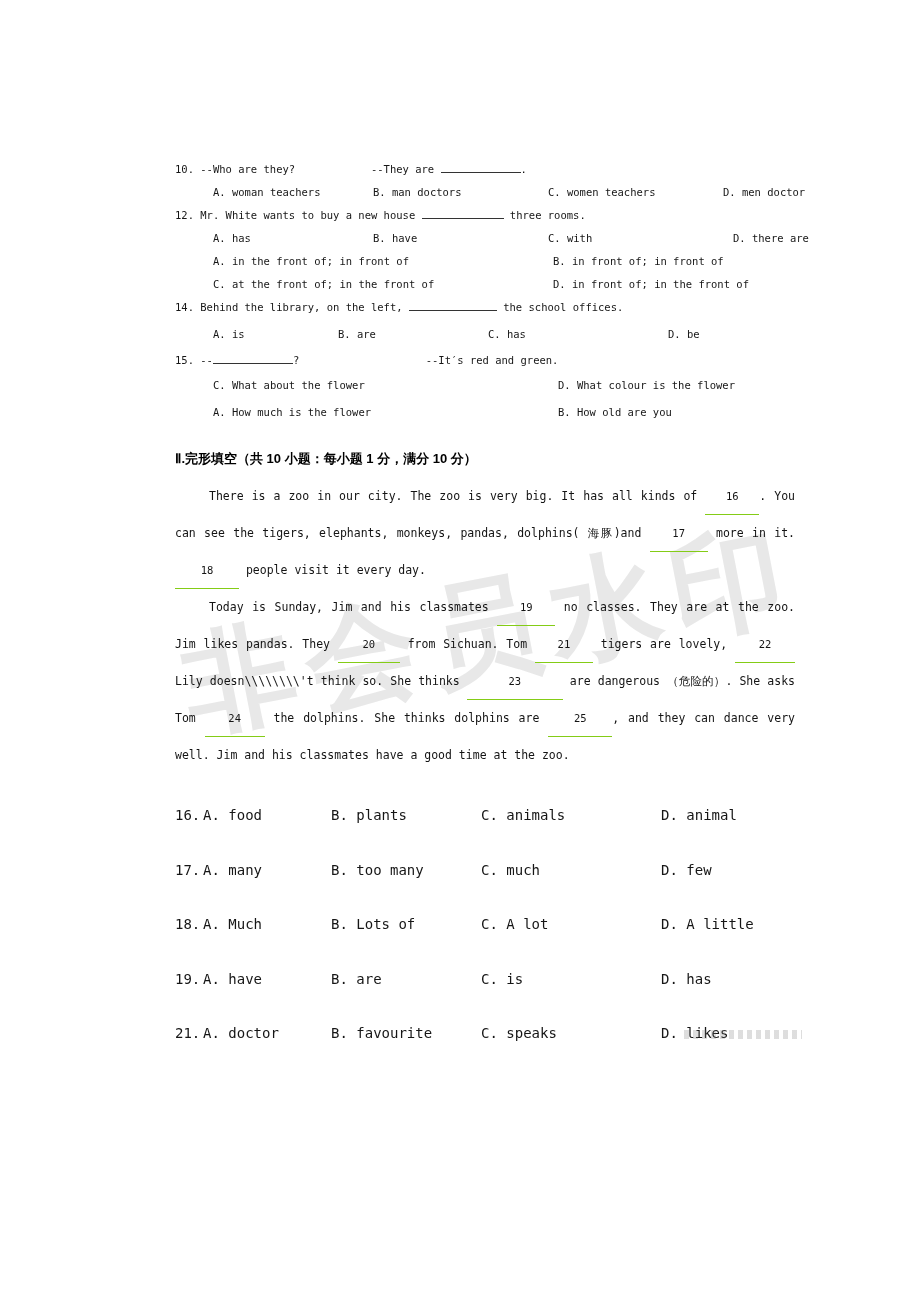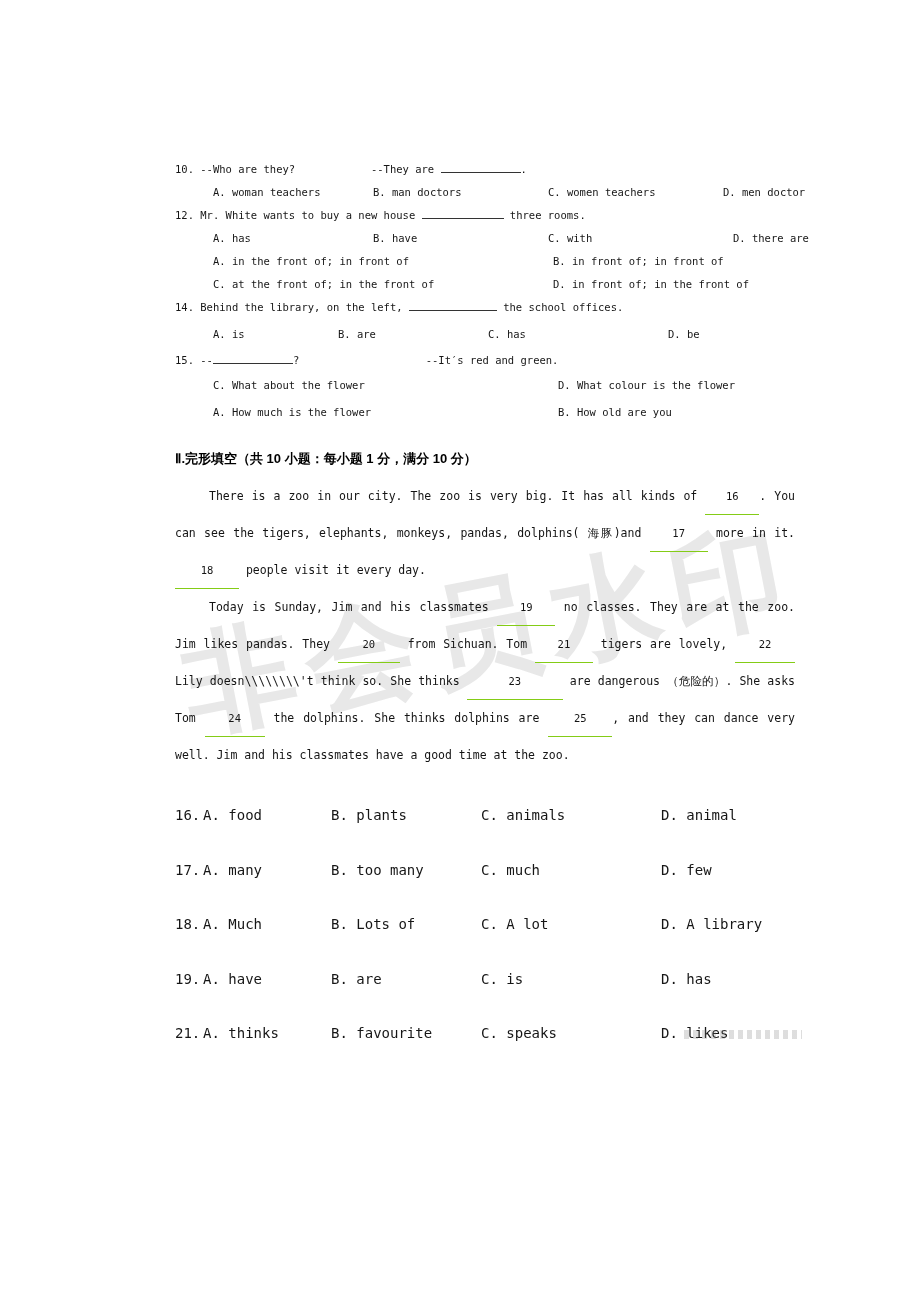--- a/index.html
+++ b/index.html
@@ -164,21 +164,21 @@
     <div class="sect-title">Ⅱ.完形填空（共 10 小题：每小题 1 分，满分 10 分）</div>
 
     <div class="cloze">
       <p><span class="indent"></span>There is a zoo in our city. The zoo is very big. It has all kinds of <span class="fillnum" style="width:46px">16</span>. You can see the tigers, elephants, monkeys, pandas, dolphins( 海豚)and <span class="fillnum" style="width:50px">17</span> more in it. <span class="fillnum" style="width:56px">18</span> people visit it every day.</p>
       <p><span class="indent"></span>Today is Sunday, Jim and his classmates <span class="fillnum" style="width:50px">19</span> no classes. They are at the zoo. Jim likes pandas. They <span class="fillnum" style="width:54px">20</span> from Sichuan. Tom <span class="fillnum" style="width:50px">21</span> tigers are lovely, <span class="fillnum" style="width:52px">22</span> Lily doesn\\\\\\\\'t think so. She thinks <span class="fillnum" style="width:88px">23</span> are dangerous （危险的）. She asks Tom <span class="fillnum" style="width:52px">24</span> the dolphins. She thinks dolphins are <span class="fillnum" style="width:56px">25</span>, and they can dance very well. Jim and his classmates have a good time at the zoo.</p>
     </div>
 
     <div class="choicelist">
       <div class="crow"><span class="c" style="width:28px">16.</span><span class="c" style="width:128px">A. food</span><span class="c" style="width:150px">B. plants</span><span class="c" style="width:180px">C. animals</span><span class="c">D. animal</span></div>
       <div class="crow"><span class="c" style="width:28px">17.</span><span class="c" style="width:128px">A. many</span><span class="c" style="width:150px">B. too many</span><span class="c" style="width:180px">C. much</span><span class="c">D. few</span></div>
-      <div class="crow"><span class="c" style="width:28px">18.</span><span class="c" style="width:128px">A. Much</span><span class="c" style="width:150px">B. Lots of</span><span class="c" style="width:180px">C. A lot</span><span class="c">D. A library</span></div>
+      <div class="crow"><span class="c" style="width:28px">18.</span><span class="c" style="width:128px">A. Much</span><span class="c" style="width:150px">B. Lots of</span><span class="c" style="width:180px">C. A lot</span><span class="c">D. A little</span></div>
       <div class="crow"><span class="c" style="width:28px">19.</span><span class="c" style="width:128px">A. have</span><span class="c" style="width:150px">B. are</span><span class="c" style="width:180px">C. is</span><span class="c">D. has</span></div>
-      <div class="crow"><span class="c" style="width:28px">21.</span><span class="c" style="width:128px">A. thinks</span><span class="c" style="width:150px">B. favourite</span><span class="c" style="width:180px">C. speaks</span><span class="c">D. likes</span></div>
+      <div class="crow"><span class="c" style="width:28px">21.</span><span class="c" style="width:128px">A. doctor</span><span class="c" style="width:150px">B. favourite</span><span class="c" style="width:180px">C. speaks</span><span class="c">D. likes</span></div>
     </div>
 
   </div>
 
   <div class="smudge"></div>
 </div>
 
 </body></html>

